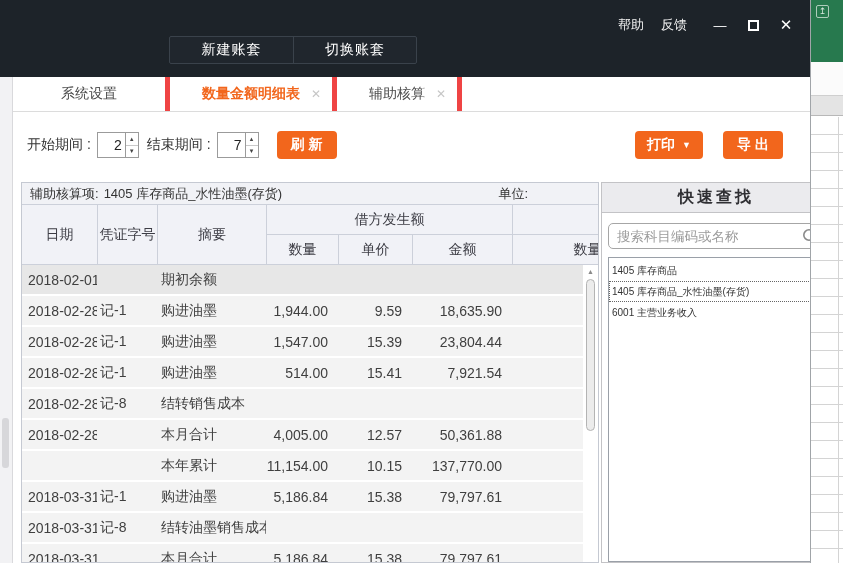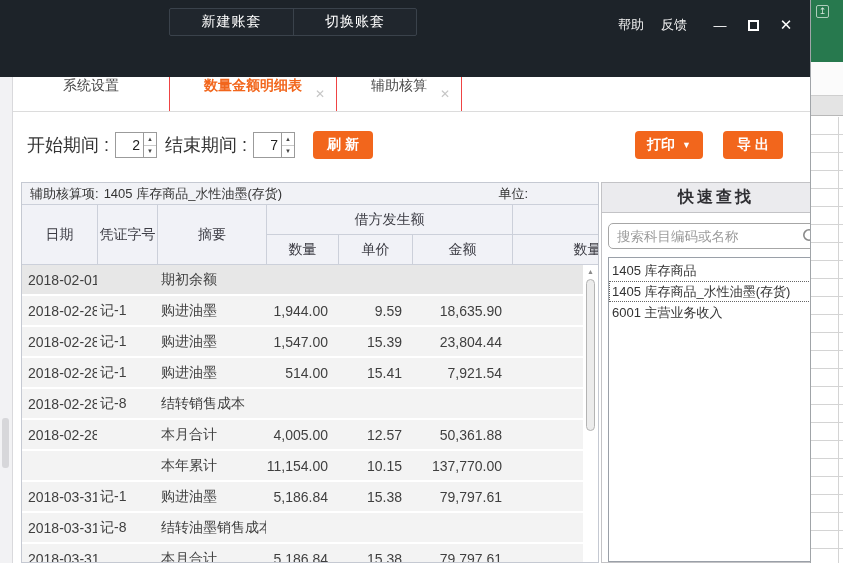--- a/index.html
+++ b/index.html
@@ -6,21 +6,21 @@
   html,body { width:843px; height:563px; overflow:hidden;
     font-family:"Liberation Sans","DejaVu Sans",sans-serif; background:#fff; }
   .screen { position:relative; width:843px; height:563px; }
 
   
   .app { position:absolute; left:0; top:0; width:810px; height:563px;
     display:flex; flex-direction:column; background:#fff; }
 
   
   .titlebar { height:77px; background:#1d2329; position:relative; flex:none; }
-  .acct { position:absolute; left:169px; top:8px; height:28px; display:flex;
+  .acct { position:absolute; left:169px; top:36px; height:28px; display:flex;
     border:1px solid #3a424b; border-radius:2px; background:#20262d; }
   .acct-btn { width:123px; height:100%; background:transparent; border:none;
     color:#fff; font-size:14px; letter-spacing:1px; cursor:pointer;
     font-family:inherit; }
   .acct-btn + .acct-btn { border-left:1px solid #3a424b; }
   .tb-right { position:absolute; right:16px; top:12px; height:26px;
     display:flex; align-items:center; gap:17px; color:#f0f0f0; font-size:13px; }
   .tb-link { cursor:pointer; }
   .win-ctl { color:#fff; display:flex; align-items:center; justify-content:center;
     width:16px; height:16px; cursor:pointer; }
@@ -31,31 +31,31 @@
   
   .appbody { flex:1; display:flex; min-height:0; }
   .left-strip { width:13px; background:#f2f2f4; border-right:1px solid #d9d9dc;
     position:relative; flex:none; }
   .left-thumb { position:absolute; left:2px; top:341px; width:7px; height:50px;
     border-radius:3px; background:#d7d7da; }
   .main { flex:1; min-width:0; display:flex; flex-direction:column; background:#fff; }
 
   
   .tabbar { height:35px; border-bottom:1px solid #dcdcdc; display:flex; flex:none; }
-  .tab { position:relative; display:flex; justify-content:center;
-    border-right:1px solid #ef4444; font-size:14px; color:#4a4a4a; cursor:pointer; }
+  .tab { position:relative; display:flex; align-items:center; justify-content:center;
+    border-right:5px solid #ef4444; font-size:14px; color:#4a4a4a; cursor:pointer; }
   .tab-1 { width:157px; } .tab-2 { width:167px; } .tab-3 { width:125px; }
   .tab.active { color:#f2661c; font-weight:bold; }
   .tab-close { position:absolute; right:11px; top:50%; transform:translateY(-50%);
     color:#c6c6c6; font-size:12px; font-weight:normal; cursor:pointer; }
 
   
   .toolbar { height:66px; display:flex; align-items:center;
     padding:0 27px 0 14px; background:#fff; flex:none; }
-  .tlabel { font-size:18px; color:#333; }
+  .tlabel { font-size:14px; color:#333; }
   .spin { width:42px; height:26px; border:1px solid #9b9b9b; display:flex;
     margin:0 8px 0 6px; background:#fff; }
   .spin-val { flex:1; border:none; outline:none; text-align:right; font-size:14px;
     padding-right:3px; color:#222; min-width:0; font-family:inherit; }
   .spin-btns { width:13px; border-left:1px solid #9b9b9b; display:flex;
     flex-direction:column; }
   .spin-b { flex:1; display:flex; align-items:center; justify-content:center;
     font-size:6px; color:#444; cursor:pointer; }
   .spin-b.up { border-bottom:1px solid #c9c9c9; }
   .btn { height:28px; background:#f2661c; border:none; border-radius:4px;
@@ -120,21 +120,21 @@
     flex-direction:column; }
   .search { position:relative; height:26px; flex:none; }
   .search input { width:100%; height:26px; border:1px solid #a6a6a6;
     border-radius:5px; padding:0 26px 0 8px; font-size:13.5px; color:#333;
     outline:none; font-family:inherit; background:#fff; }
   .search input::placeholder { color:#9b9b9b; }
   .search-icon { position:absolute; right:5px; top:4px; width:18px; height:18px;
     cursor:pointer; }
   .listbox { flex:1; min-height:0; margin-top:8px; border:1px solid #9aa0a8;
     background:#fff; padding-top:2px; overflow:hidden; }
-  .litem { height:21px; line-height:21px; padding:0 3px; font-size:13px;
+  .litem { height:21px; line-height:21px; padding:0 3px; font-size:10px;
     color:#333; white-space:nowrap; overflow:hidden; cursor:pointer; }
   .litem.selected { outline:1px dotted #666; outline-offset:-1px; }
 
   
   .excel { position:absolute; left:810px; top:0; width:33px; height:563px;
     border-left:1px solid #a0a4a8; background:#fff; }
   .xl-green { height:62px; background:#27794e; position:relative; }
   .xl-icon { position:absolute; left:5px; top:5px; width:13px; height:13px;
     border:1px solid #aecdbb; border-radius:2px; color:#d9e8df; font-size:9px;
     line-height:11px; text-align:center; }

